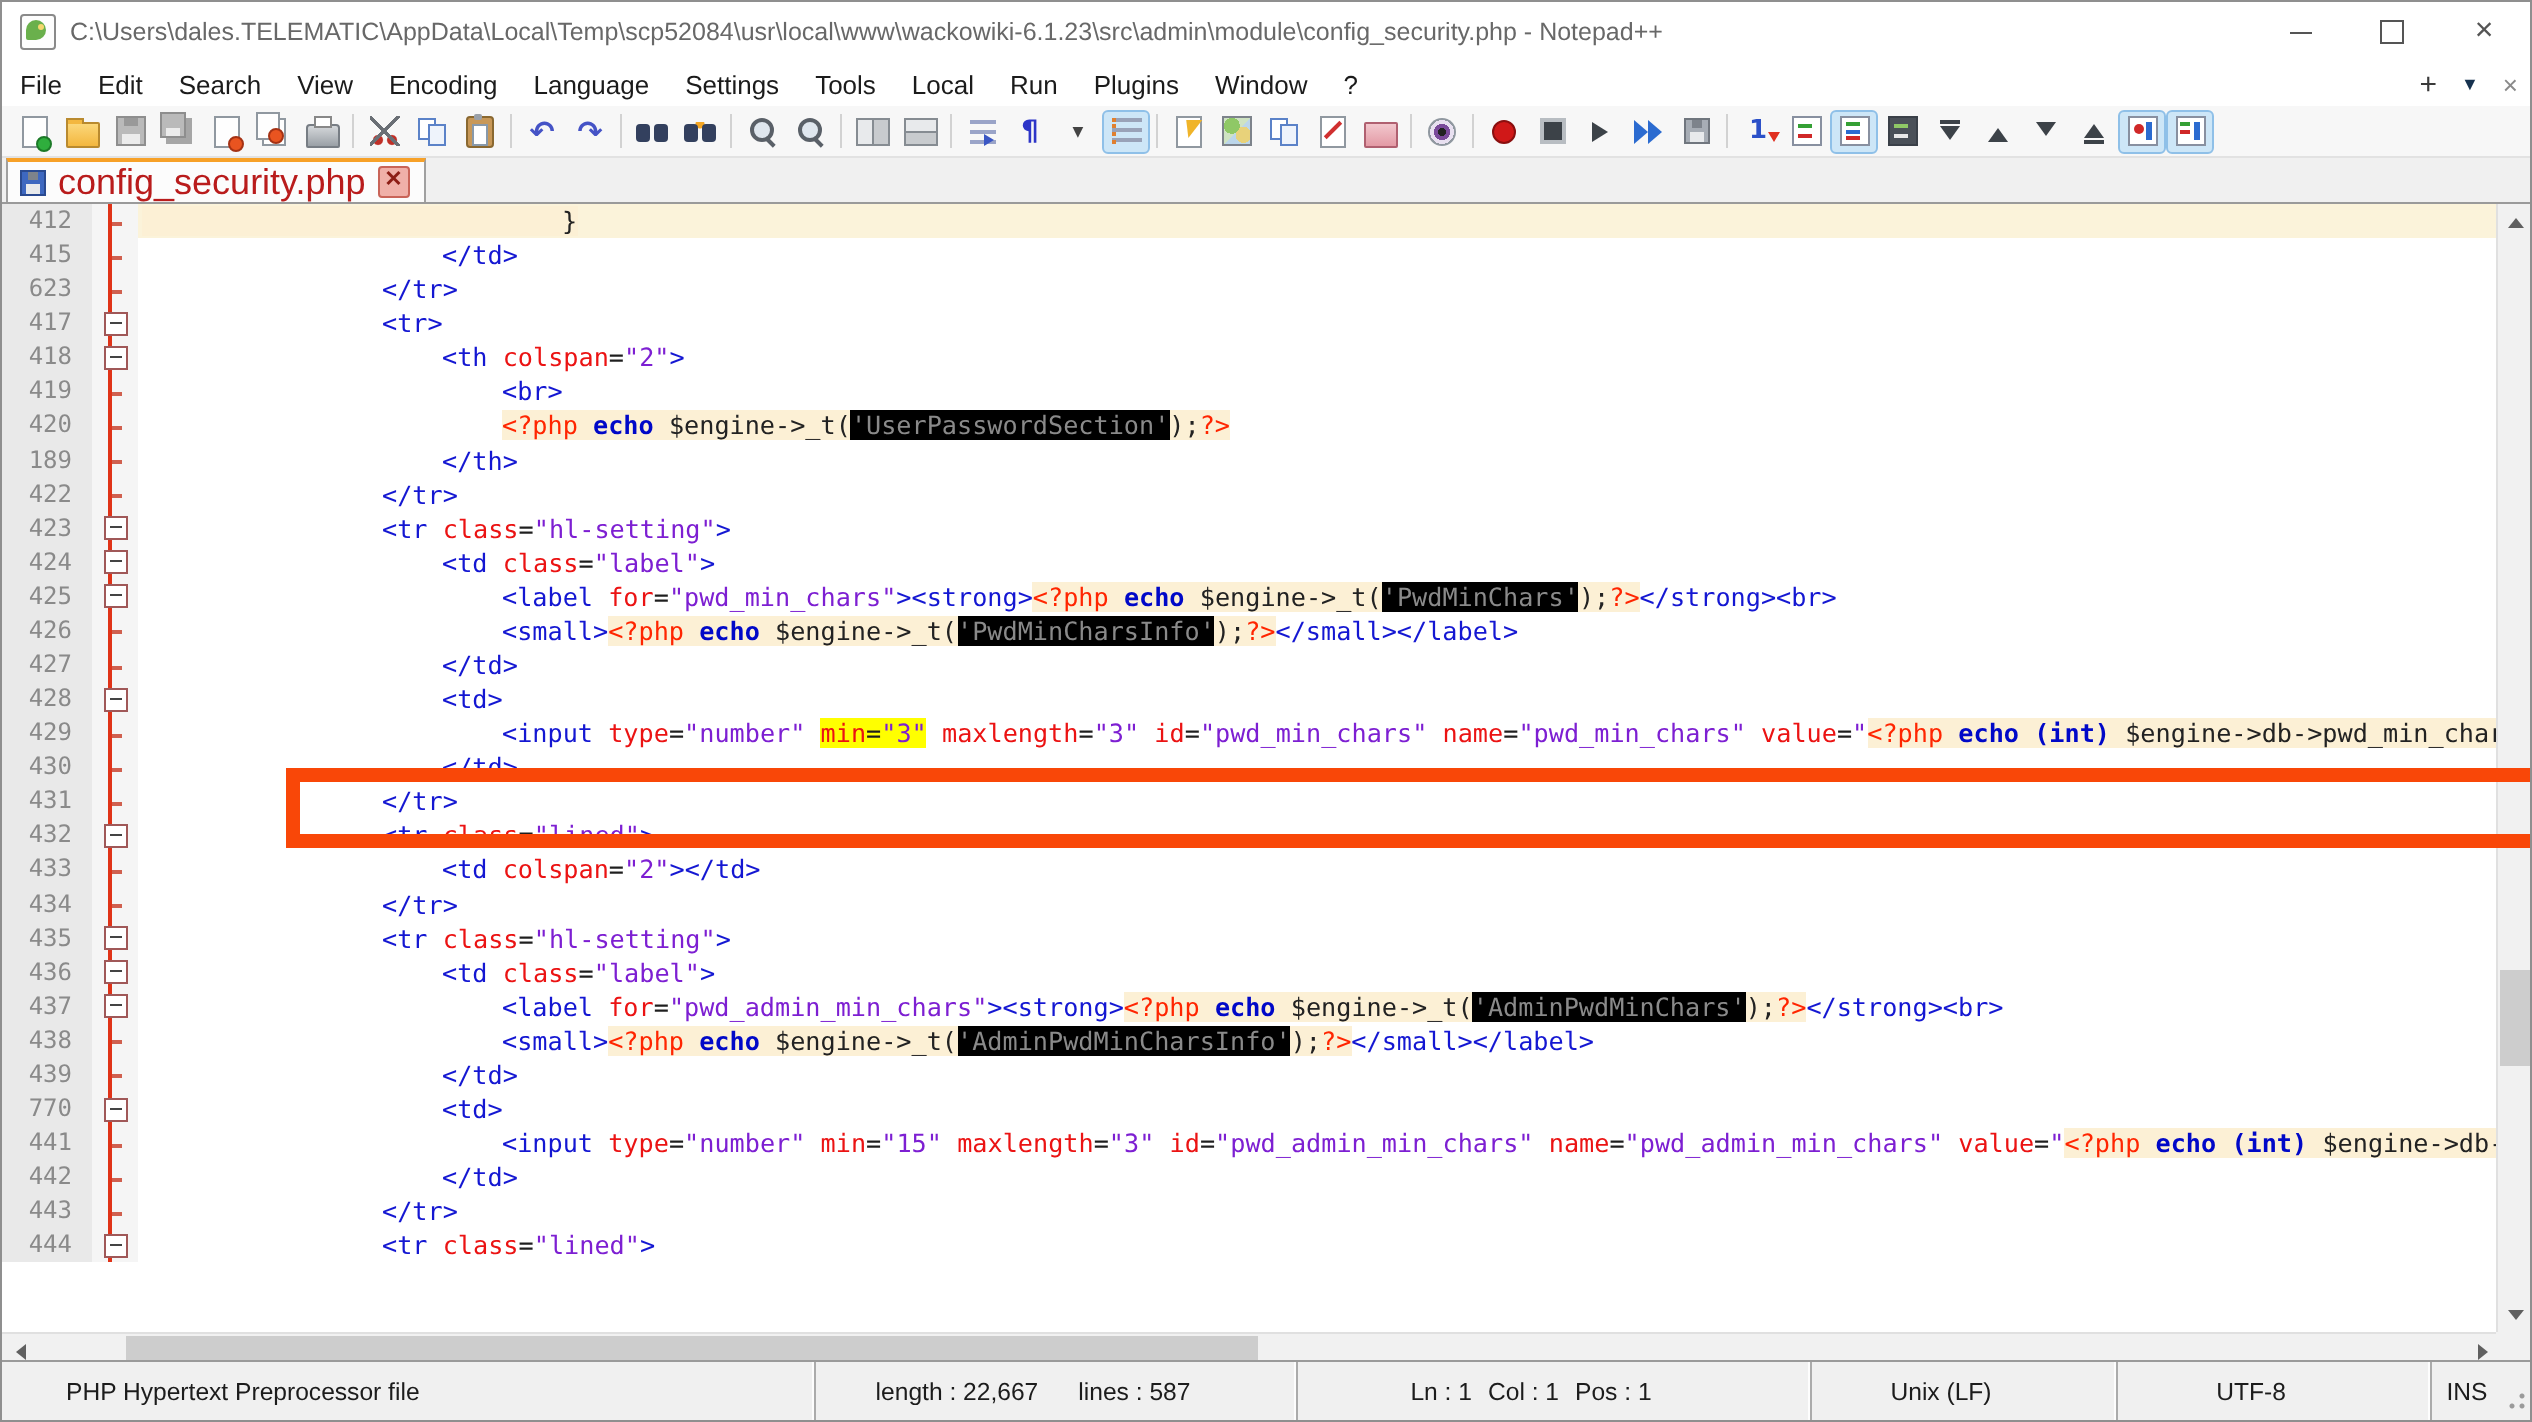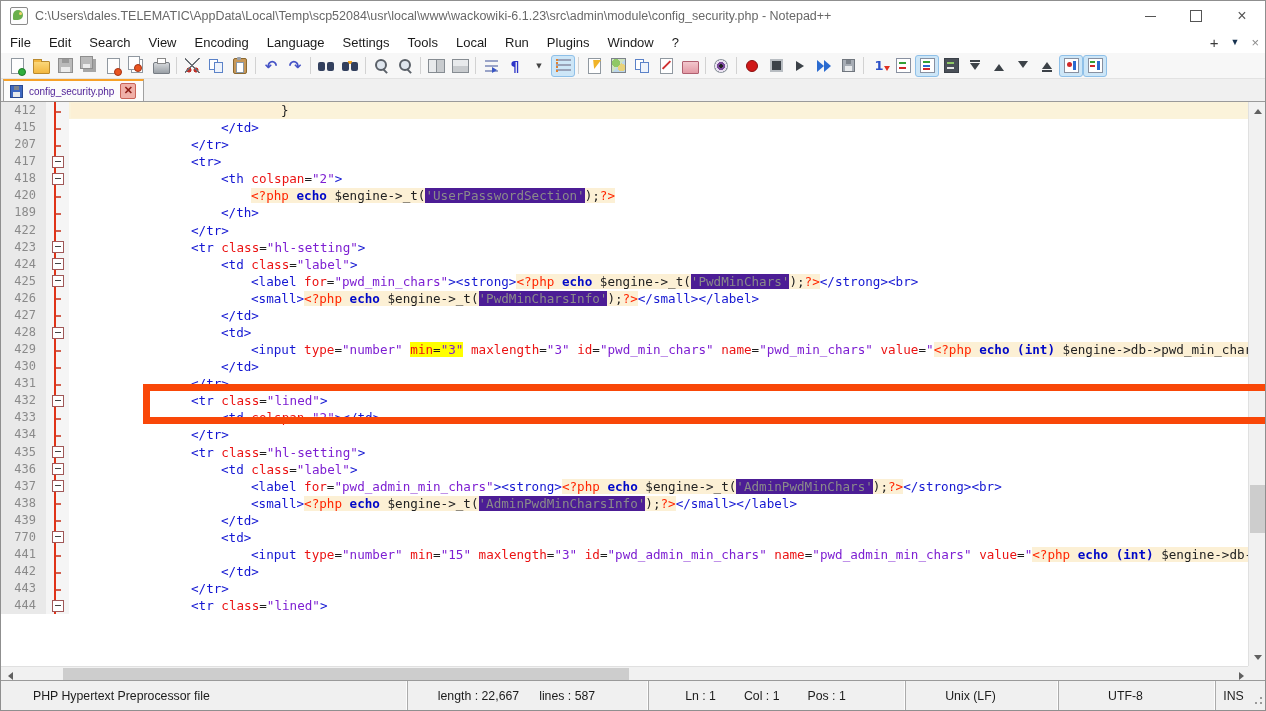--- a/index.html
+++ b/index.html
@@ -118,21 +118,21 @@
   .ic-navbar::before{content:"";position:absolute;right:2px;top:2px;width:3px;height:9px;background:#2b6bd0;}
   .ic-navbar::after{content:"";position:absolute;left:2px;top:3px;width:5px;height:5px;border-radius:50%;background:#d02828;}
   .ic-cmpsum{width:13px;height:13px;border:1px solid #8890a0;background:
       linear-gradient(#35a035,#35a035) 1.5px 2px/5px 2px no-repeat,
       linear-gradient(#d02828,#d02828) 1.5px 6px/5px 2px no-repeat,
       linear-gradient(#2b6bd0,#2b6bd0) 8.5px 2px/3px 9px no-repeat,#fff;}
   
   .tabbar{position:absolute;top:78px;left:0;right:0;height:22px;background:#f0f0f0;border-bottom:1px solid #9a9a9a;}
   .tab{position:absolute;left:2px;top:0;height:22px;background:#fcfcfc;border:1px solid #a0a0a0;border-bottom:none;
        border-top:2px solid #f7a128;box-sizing:border-box;display:flex;align-items:center;padding:0 7px 0 6px;gap:6px;z-index:2;}
-  .tab-label{font-size:10px;color:#4c1d95;}
+  .tab-label{font-size:18px;color:#b91c1c;}
   .tab-close{width:14px;height:14px;background:#f0b0a8;border:1px solid #c96458;border-radius:2px;color:#8d1d15;
              font-size:11px;line-height:12px;text-align:center;font-weight:bold;}
   
   .editor{position:absolute;top:101px;left:0;width:1249px;height:696px;background:#fff;overflow:hidden;}
   .row{display:flex;height:17.09px;line-height:17.09px;}
   .ln{width:45px;flex:0 0 45px;background:#e9e9e9;color:#8a8a8a;font-family:"DejaVu Sans Mono","Liberation Mono",monospace;
       font-size:12px;text-align:right;padding-right:10px;box-sizing:border-box;}
   .fm{width:23px;flex:0 0 23px;background:#f5f5f5;position:relative;}
   .fm::before{content:"";position:absolute;left:8px;top:0;bottom:0;width:2px;background:#e03318;}
   .ftick{position:absolute;left:10px;top:50%;width:5px;height:2px;background:#d0604f;}
@@ -140,21 +140,21 @@
   .fbox::before{content:"";position:absolute;left:2px;right:2px;top:4px;height:1px;background:#444;}
   .code{flex:1 1 auto;white-space:pre;overflow:hidden;font-family:"DejaVu Sans Mono","Liberation Mono",monospace;
         font-size:12.6px;tab-size:30px;-moz-tab-size:4;padding-left:2px;}
   .code.phpline{background:#fbf3da;}
   .tk-x{color:#1e1e1e;}
   .tk-t{color:#1417d2;}
   .tk-a{color:#eb1313;}
   .tk-v{color:#7d1fd2;}
   .tk-p{color:#ff2500;background:#fcf0d5;}
   .tk-k{color:#0008c8;font-weight:bold;background:#fcf0d5;text-align:right;}
-  .tk-s{color:#8a8a8a;background:#4c1d95;}
+  .tk-s{color:#8a8a8a;background:#000000;}
   .tk-o{color:#222;background:#fcf0d5;}
   .tk-A{color:#eb1313;background:#ffff00;}
   .tk-X{color:#1e1e1e;background:#ffff00;}
   .tk-V{color:#7d1fd2;background:#ffff00;}
   
   .vscroll{position:absolute;top:101px;right:0;width:17px;height:564px;background:#f1f1f1;border-left:1px solid #e0e0e0;box-sizing:border-box;}
   .sb-btn{position:absolute;left:0;width:17px;height:17px;display:flex;align-items:center;justify-content:center;}
   .tri-up{width:0;height:0;border:4px solid transparent;border-bottom:5px solid #606060;margin-top:-3px;}
   .tri-down{width:0;height:0;border:4px solid transparent;border-top:5px solid #606060;margin-bottom:-3px;}
   .tri-left{width:0;height:0;border:4px solid transparent;border-right:5px solid #606060;margin-left:-3px;}
@@ -165,21 +165,21 @@
   .corner{position:absolute;right:0;top:665px;width:17px;height:17px;background:#f1f1f1;}
   
   .annotation{position:absolute;left:142px;top:383px;width:1132px;height:40px;border:7px solid #f94708;box-sizing:border-box;z-index:50;pointer-events:none;}
   
   .status{position:absolute;left:0;right:0;bottom:0;height:29px;background:#f0f0f0;border-top:1px solid #9a9a9a;
           display:flex;align-items:center;font-size:12.3px;color:#1c1c1c;}
   .st{height:100%;display:flex;align-items:center;justify-content:center;box-sizing:border-box;white-space:nowrap;margin-left:23px;}
   .st+.st{border-left:1px solid #ababab;box-shadow:-1px 0 0 #fdfdfd;}
   .s-type{flex:1 1 auto;justify-content:flex-start;padding-left:9px;}
   .s-len{width:218px;flex:0 0 218px;gap:20px;}
-  .s-cur{width:234px;flex:0 0 234px;gap:28px;}
+  .s-cur{width:234px;flex:0 0 234px;gap:8px;}
   .s-eol{width:130px;flex:0 0 130px;}
   .s-enc{width:134px;flex:0 0 134px;}
   .s-ins{width:36px;flex:0 0 36px;}
   .grip{width:14px;height:100%;flex:0 0 14px;background:
       radial-gradient(circle at 10px 22px,#9a9a9a 1px,transparent 1.5px),
       radial-gradient(circle at 10px 17px,#9a9a9a 1px,transparent 1.5px),
       radial-gradient(circle at 5px 22px,#9a9a9a 1px,transparent 1.5px);}
 </style>
 </head>
 <body>
@@ -381,39 +381,46 @@
           <div class="code phpline"><span class="tk-o">							}</span></div>
         </div>
         <div class="row">
           <div class="ln">415</div>
           <div class="fm">
             <span class="ftick"></span>
           </div>
           <div class="code"><span class="tk-x">					</span><span class="tk-t">&lt;/td&gt;</span></div>
         </div>
         <div class="row">
-          <div class="ln">207</div>
+          <div class="ln">623</div>
           <div class="fm">
             <span class="ftick"></span>
           </div>
           <div class="code"><span class="tk-x">				</span><span class="tk-t">&lt;/tr&gt;</span></div>
         </div>
         <div class="row">
           <div class="ln">417</div>
           <div class="fm">
             <span class="fbox"></span>
           </div>
           <div class="code"><span class="tk-x">				</span><span class="tk-t">&lt;tr&gt;</span></div>
         </div>
         <div class="row">
           <div class="ln">418</div>
           <div class="fm">
             <span class="fbox"></span>
           </div>
           <div class="code"><span class="tk-x">					</span><span class="tk-t">&lt;th</span><span class="tk-x"> </span><span class="tk-a">colspan</span><span class="tk-x">=</span><span class="tk-v">"2"</span><span class="tk-t">&gt;</span></div>
+        </div>
+        <div class="row">
+          <div class="ln">419</div>
+          <div class="fm">
+            <span class="ftick"></span>
+          </div>
+          <div class="code"><span class="tk-x">						</span><span class="tk-t">&lt;br&gt;</span></div>
         </div>
         <div class="row">
           <div class="ln">420</div>
           <div class="fm">
             <span class="ftick"></span>
           </div>
           <div class="code"><span class="tk-x">						</span><span class="tk-p">&lt;?php</span><span class="tk-o"> </span><span class="tk-k">echo</span><span class="tk-o"> $engine-&gt;_t(</span><span class="tk-s">'UserPasswordSection'</span><span class="tk-o">);</span><span class="tk-p">?&gt;</span></div>
         </div>
         <div class="row">
           <div class="ln">189</div>

